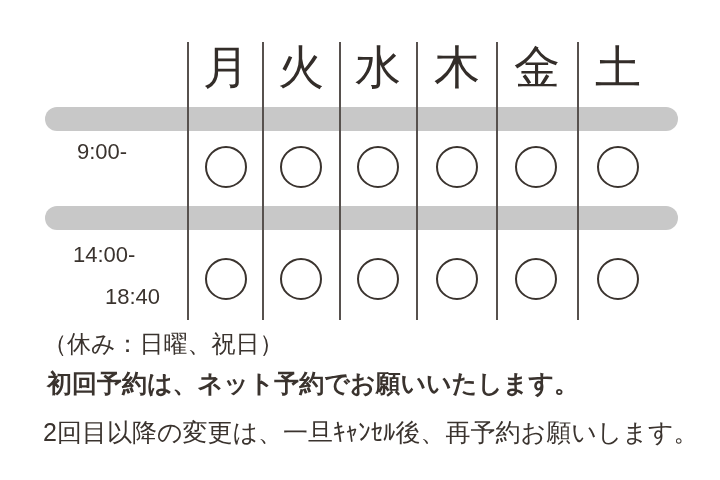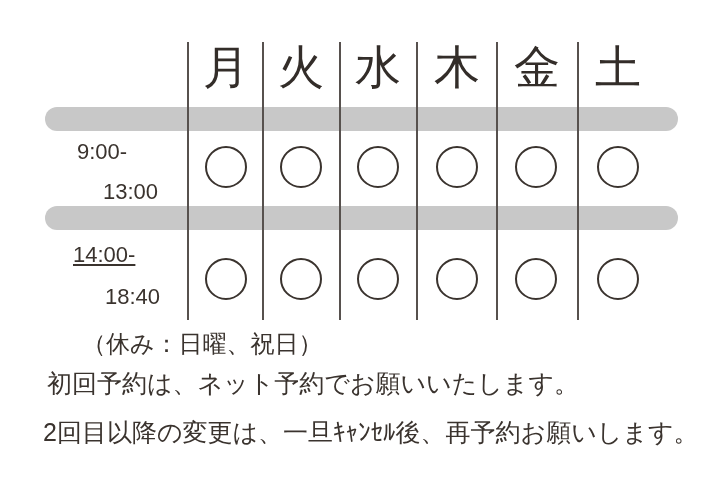--- a/index.html
+++ b/index.html
@@ -26,21 +26,21 @@
     border:2.5px solid #3a332e; border-radius:50%; background:#ffffff; z-index:3;
   }
   .time {
     position:absolute; font-size:22px; line-height:26px; color:#3a332e;
     white-space:nowrap;
   }
   .note {
     position:absolute; font-size:25px; line-height:29px; color:#3a332e;
     white-space:nowrap;
   }
-  .note-small { font-size:24px;margin-left:39px; }
+  .note-small { font-size:24px; }
 </style>
 </head>
 <body>
 
 <div class="canvas">
 
   <div class="bar" style="top:107px;"></div>
   <div class="bar" style="top:206px;"></div>
 
   <div class="divider" style="left:187px;"></div>
@@ -51,35 +51,34 @@
   <div class="divider" style="left:577px;"></div>
 
   <div class="day" style="left:186px;">月</div>
   <div class="day" style="left:261px;">火</div>
   <div class="day" style="left:338px;">水</div>
   <div class="day" style="left:417px;">木</div>
   <div class="day" style="left:497px;">金</div>
   <div class="day" style="left:578px;">土</div>
 
   <div class="time" style="left:77px;  top:139px;">9:00-</div>
-  <div class="time" style="left:103px; top:179px;">13:00</div>
-  <div class="time" style="left:73px;  top:242px;text-decoration:underline;">14:00-</div>
+  <div class="time" style="left:73px;  top:242px;">14:00-</div>
   <div class="time" style="left:105px; top:284px;">18:40</div>
 
   <div class="mark" style="left:205px; top:146px;"></div>
   <div class="mark" style="left:280px; top:146px;"></div>
   <div class="mark" style="left:357px; top:146px;"></div>
   <div class="mark" style="left:436px; top:146px;"></div>
   <div class="mark" style="left:515px; top:146px;"></div>
   <div class="mark" style="left:597px; top:146px;"></div>
 
   <div class="mark" style="left:205px; top:258px;"></div>
   <div class="mark" style="left:280px; top:258px;"></div>
   <div class="mark" style="left:357px; top:258px;"></div>
   <div class="mark" style="left:436px; top:258px;"></div>
   <div class="mark" style="left:515px; top:258px;"></div>
   <div class="mark" style="left:597px; top:258px;"></div>
 
   <div class="note note-small" style="left:43px; top:329px;">（休み：日曜、祝日）</div>
-  <div class="note" style="left:47px; top:369px;">初回予約は、ネット予約でお願いいたします。</div>
+  <div class="note" style="left:47px; top:369px;font-weight:bold;">初回予約は、ネット予約でお願いいたします。</div>
   <div class="note" style="left:43px; top:418px;">2回目以降の変更は、一旦ｷｬﾝｾﾙ後、再予約お願いします。</div>
 
 </div>
 
 </body></html>

